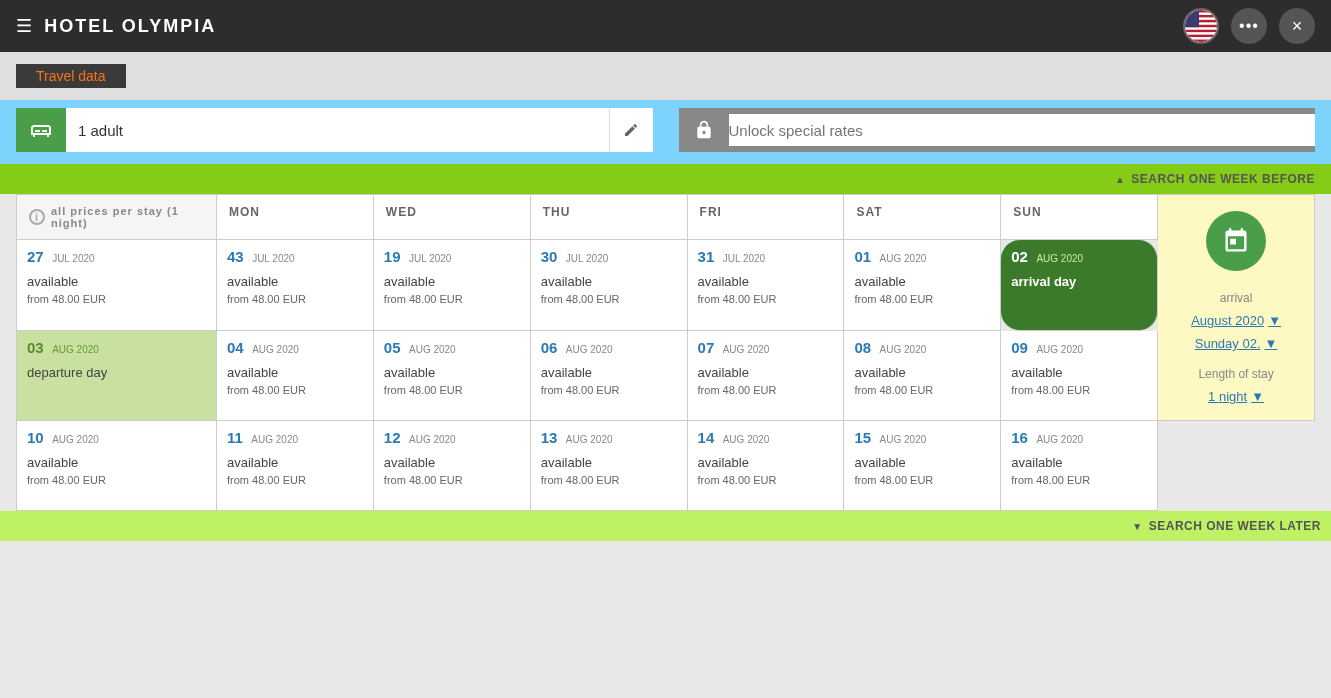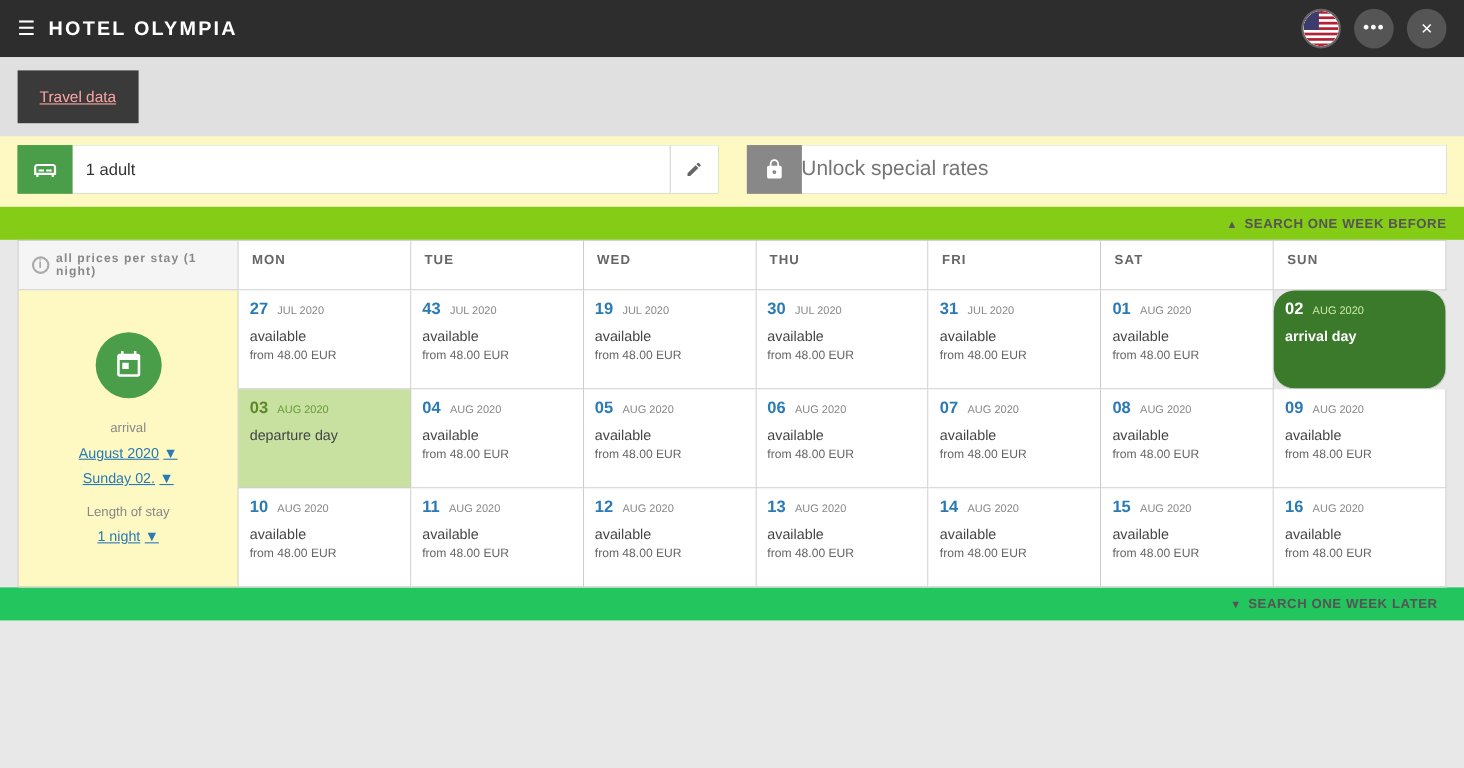--- a/index.html
+++ b/index.html
@@ -63,31 +63,30 @@
       font-size: 18px;
     }
 
     
     .travel-bar {
       background: #e0e0e0;
       padding: 12px 16px;
     }
     .travel-data-tab {
       background: #3a3a3a;
-      color: #fca5a5;
-      padding: 16px 20px;
+      color: #f97316;
+      padding: 4px 20px;
       font-size: 14px;
       display: inline-block;
       cursor: pointer;
-      text-decoration: underline;
     }
 
     
     .search-bar {
-      background: #fef9c3;
+      background: #7dd3fc;
       padding: 8px 16px 12px;
       display: flex;
       gap: 26px;
       align-items: center;
     }
     .guest-input-wrapper {
       display: flex;
       align-items: center;
       background: #4a9e4a;
       flex: 1;
@@ -139,25 +138,25 @@
       height: 44px;
       display: flex;
       align-items: center;
       justify-content: center;
       color: #fff;
       font-size: 18px;
     }
     .promo-input {
       flex: 1;
       background: #fff;
-      height: 44px;
+      height: 32px;
       border: none;
       outline: none;
       padding: 0 0;
-      font-size: 19px;
+      font-size: 15px;
       color: #999;
     }
 
     
     .week-nav {
       display: flex;
       justify-content: flex-end;
       padding: 8px 16px;
       background: #84cc16;
     }
@@ -315,22 +314,22 @@
     .cal-cell-price {
       font-size: 11px;
       color: #666;
       margin-top: 4px;
     }
 
     
     .week-nav-bottom {
       display: flex;
       justify-content: flex-end;
-      padding: 8px 24px;
-      background: #22c55e;
+      padding: 8px 10px;
+      background: #bef264;
       margin-top: 0;
     }
     .week-nav-btn-bottom {
       display: flex;
       align-items: center;
       gap: 6px;
       font-size: 12px;
       color: #555;
       cursor: pointer;
       font-weight: bold;
@@ -405,21 +404,20 @@
 </div>
 
 <div class="calendar-container">
   <div class="calendar-grid">
 
     <div class="cal-header-cell first">
       <span style="width:16px;height:16px;border-radius:50%;border:2px solid #aaa;display:inline-flex;align-items:center;justify-content:center;font-size:11px;color:#aaa;flex-shrink:0;">i</span>
       <span>all prices per stay (1 night)</span>
     </div>
     <div class="cal-header-cell">MON</div>
-    <div class="cal-header-cell">TUE</div>
     <div class="cal-header-cell">WED</div>
     <div class="cal-header-cell">THU</div>
     <div class="cal-header-cell">FRI</div>
     <div class="cal-header-cell">SAT</div>
     <div class="cal-header-cell">SUN</div>
 
     <div class="cal-sidebar" style="grid-row: span 3;">
       <div class="arrival-icon-circle">
         <svg width="28" height="28" viewBox="0 0 24 24" fill="white">
           <path d="M19 3h-1V1h-2v2H8V1H6v2H5c-1.11 0-1.99.9-1.99 2L3 19c0 1.1.89 2 2 2h14c1.1 0 2-.9 2-2V5c0-1.1-.9-2-2-2zm0 16H5V8h14v11zM7 10h5v5H7z"></path>

